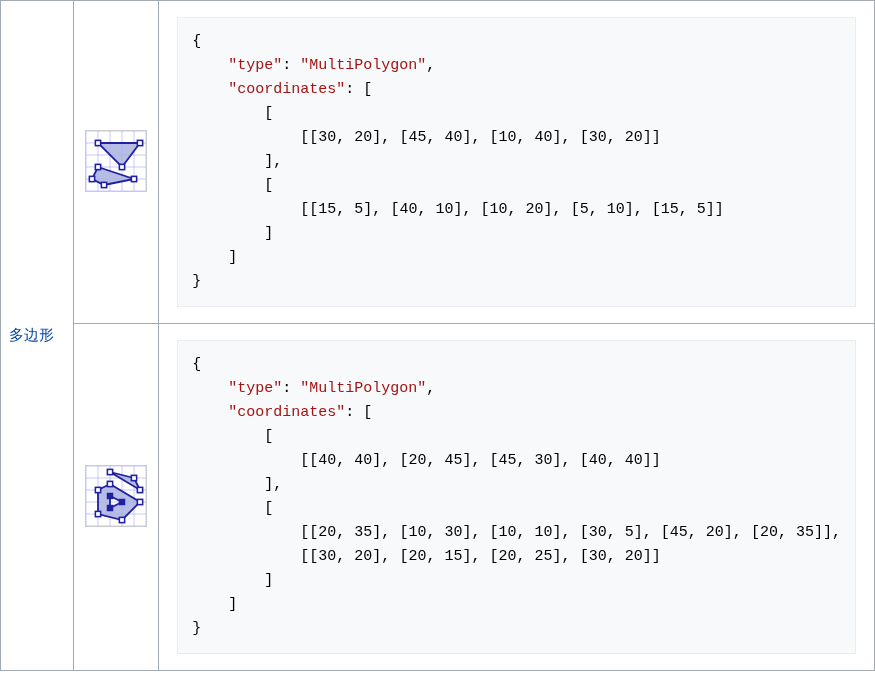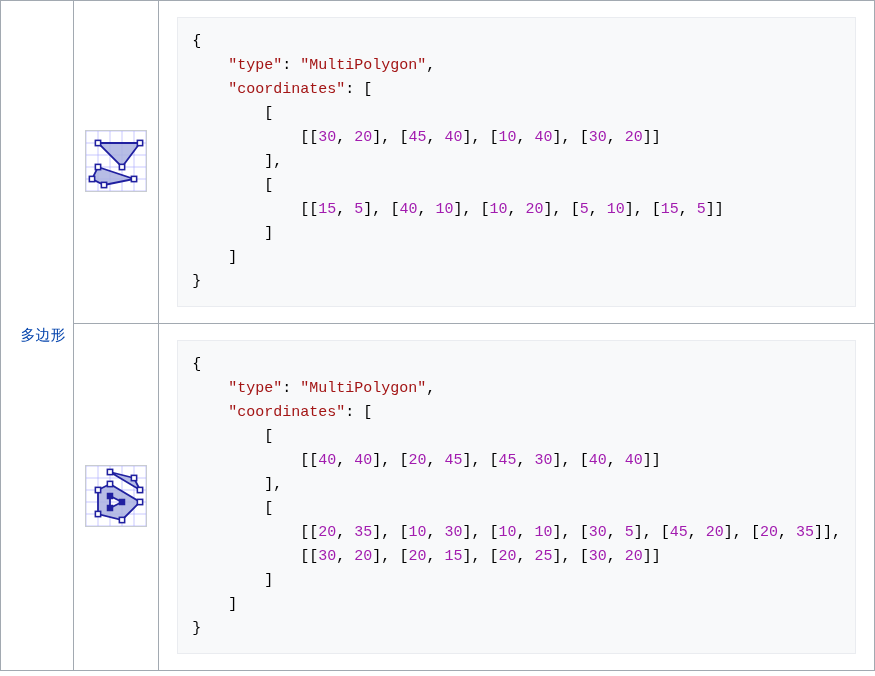--- a/index.html
+++ b/index.html
@@ -14,21 +14,21 @@
       width: 100%;
       background: #f8f9fa;
     }
     table.wikitable td {
       border: 1px solid #a2a9b1;
       padding: 6px 8px;
       vertical-align: middle;
     }
     td.type-label {
       background: #ffffff;
-      text-align: right;
+      text-align: left;
       vertical-align: middle;
       width: 75px;
       font-size: 15px;
     }
     td.type-label a {
       color: #0645ad;
       text-decoration: none;
     }
     td.thumb-cell {
       background: #ffffff;
@@ -55,21 +55,21 @@
       font-family: "Courier New", Courier, monospace;
       font-size: 15px;
       line-height: 1.6;
       white-space: pre;
       overflow-x: auto;
       color: #000;
     }
     .tok-key { color: #a31515; }
     .tok-str { color: #a31515; }
     .tok-punct { color: #000; }
-    .tok-num { color: #a21caf; }
+    .tok-num { color: #000000; }
     svg.geosvg { display: block; }
     .grid-line { stroke: #a6a6ff; stroke-width: 0.5; }
     .poly-fill { fill: #aab1e0; stroke: #2020a0; stroke-width: 1.5; fill-opacity: 0.85; }
     .vertex { fill: #2020a0; stroke: #2020a0; }
     .vertex-open { fill: #ffffff; stroke: #2020a0; stroke-width: 1.3; }
   </style>
 </head>
 <body>
 
 <table class="wikitable">

